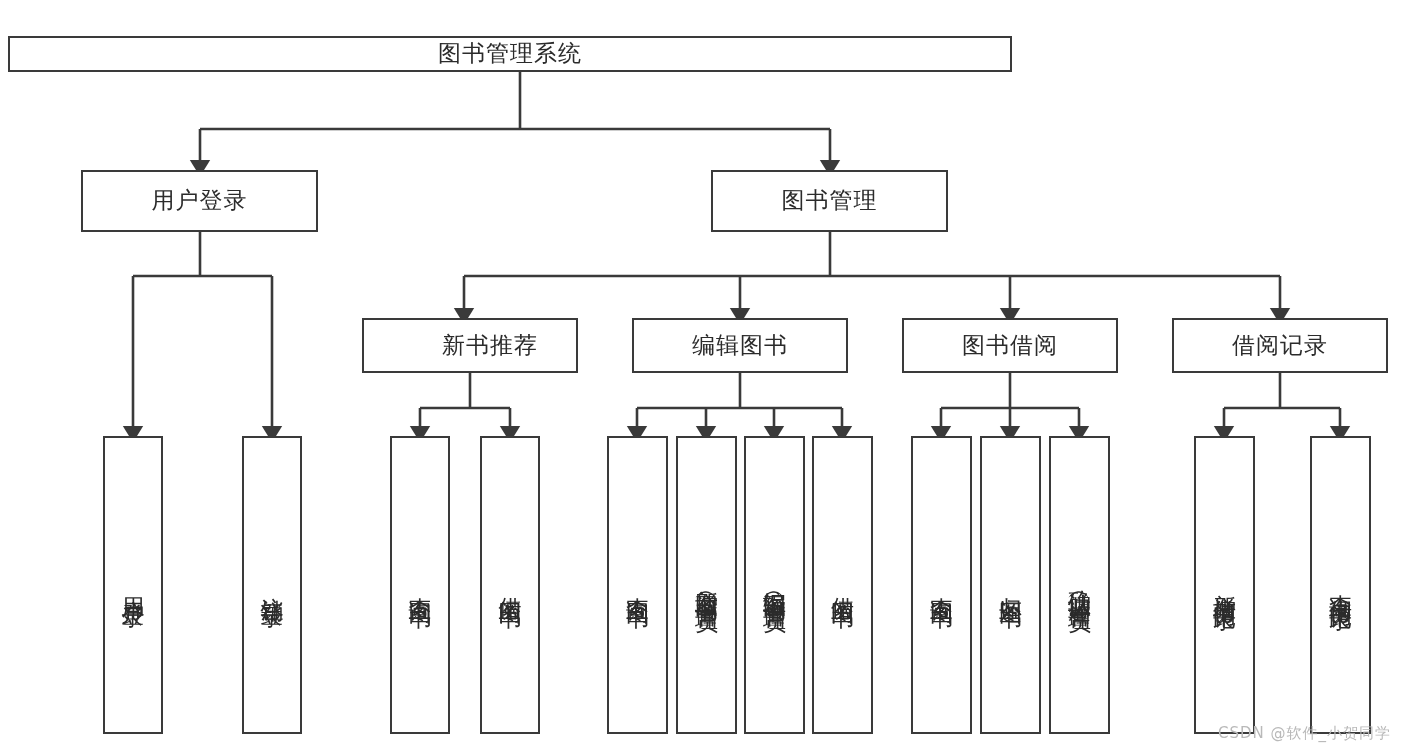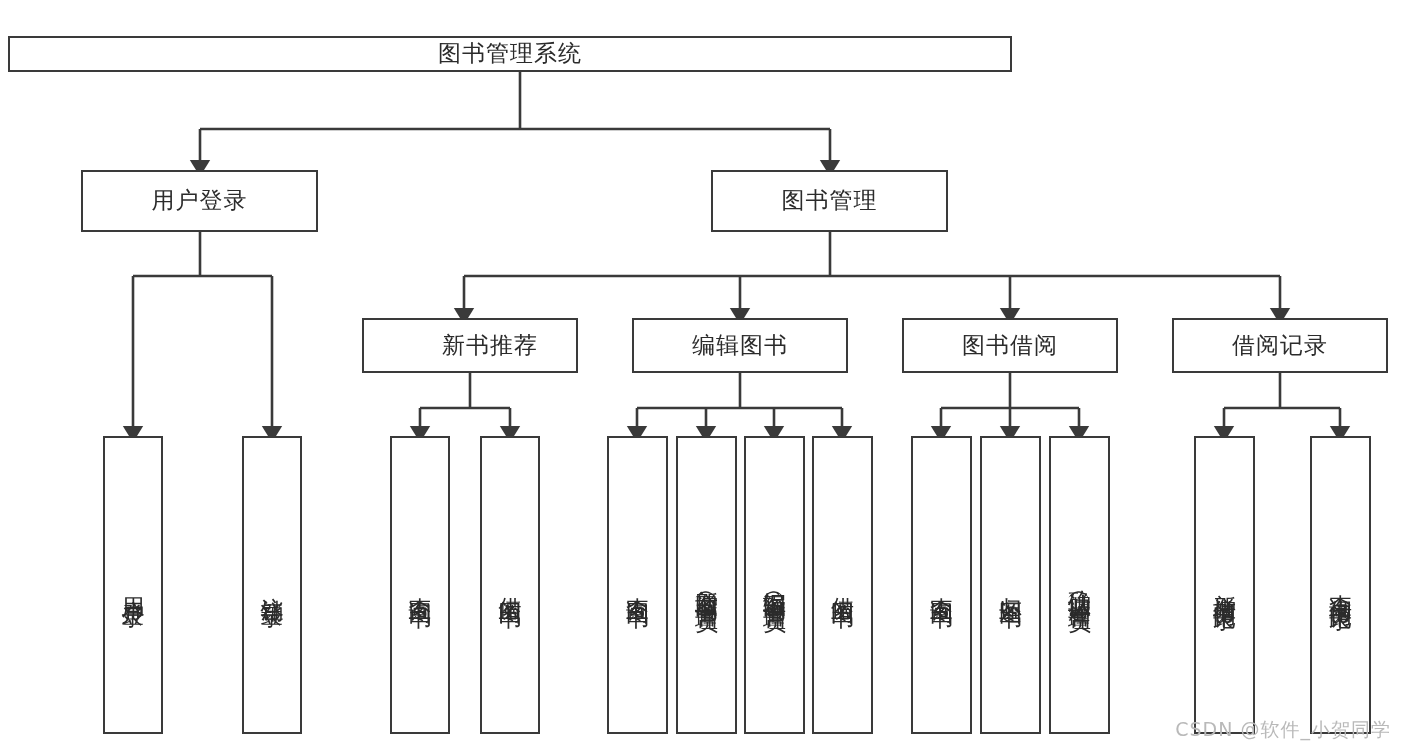--- a/index.html
+++ b/index.html
@@ -47,21 +47,21 @@
   .node.vert .vtext{
     writing-mode:vertical-rl;
     text-orientation:upright;
     display:block;
     white-space:normal;
   }
   #watermark{
     position:absolute;
     right:14px;
     bottom:4px;
-    font-size:19px;
+    font-size:15px;
     color:#b9b9b9;
     letter-spacing:1px;
     white-space:nowrap;
     user-select:none;
   }
 </style>
 </head>
 <body>
 
 <div id="stage">

